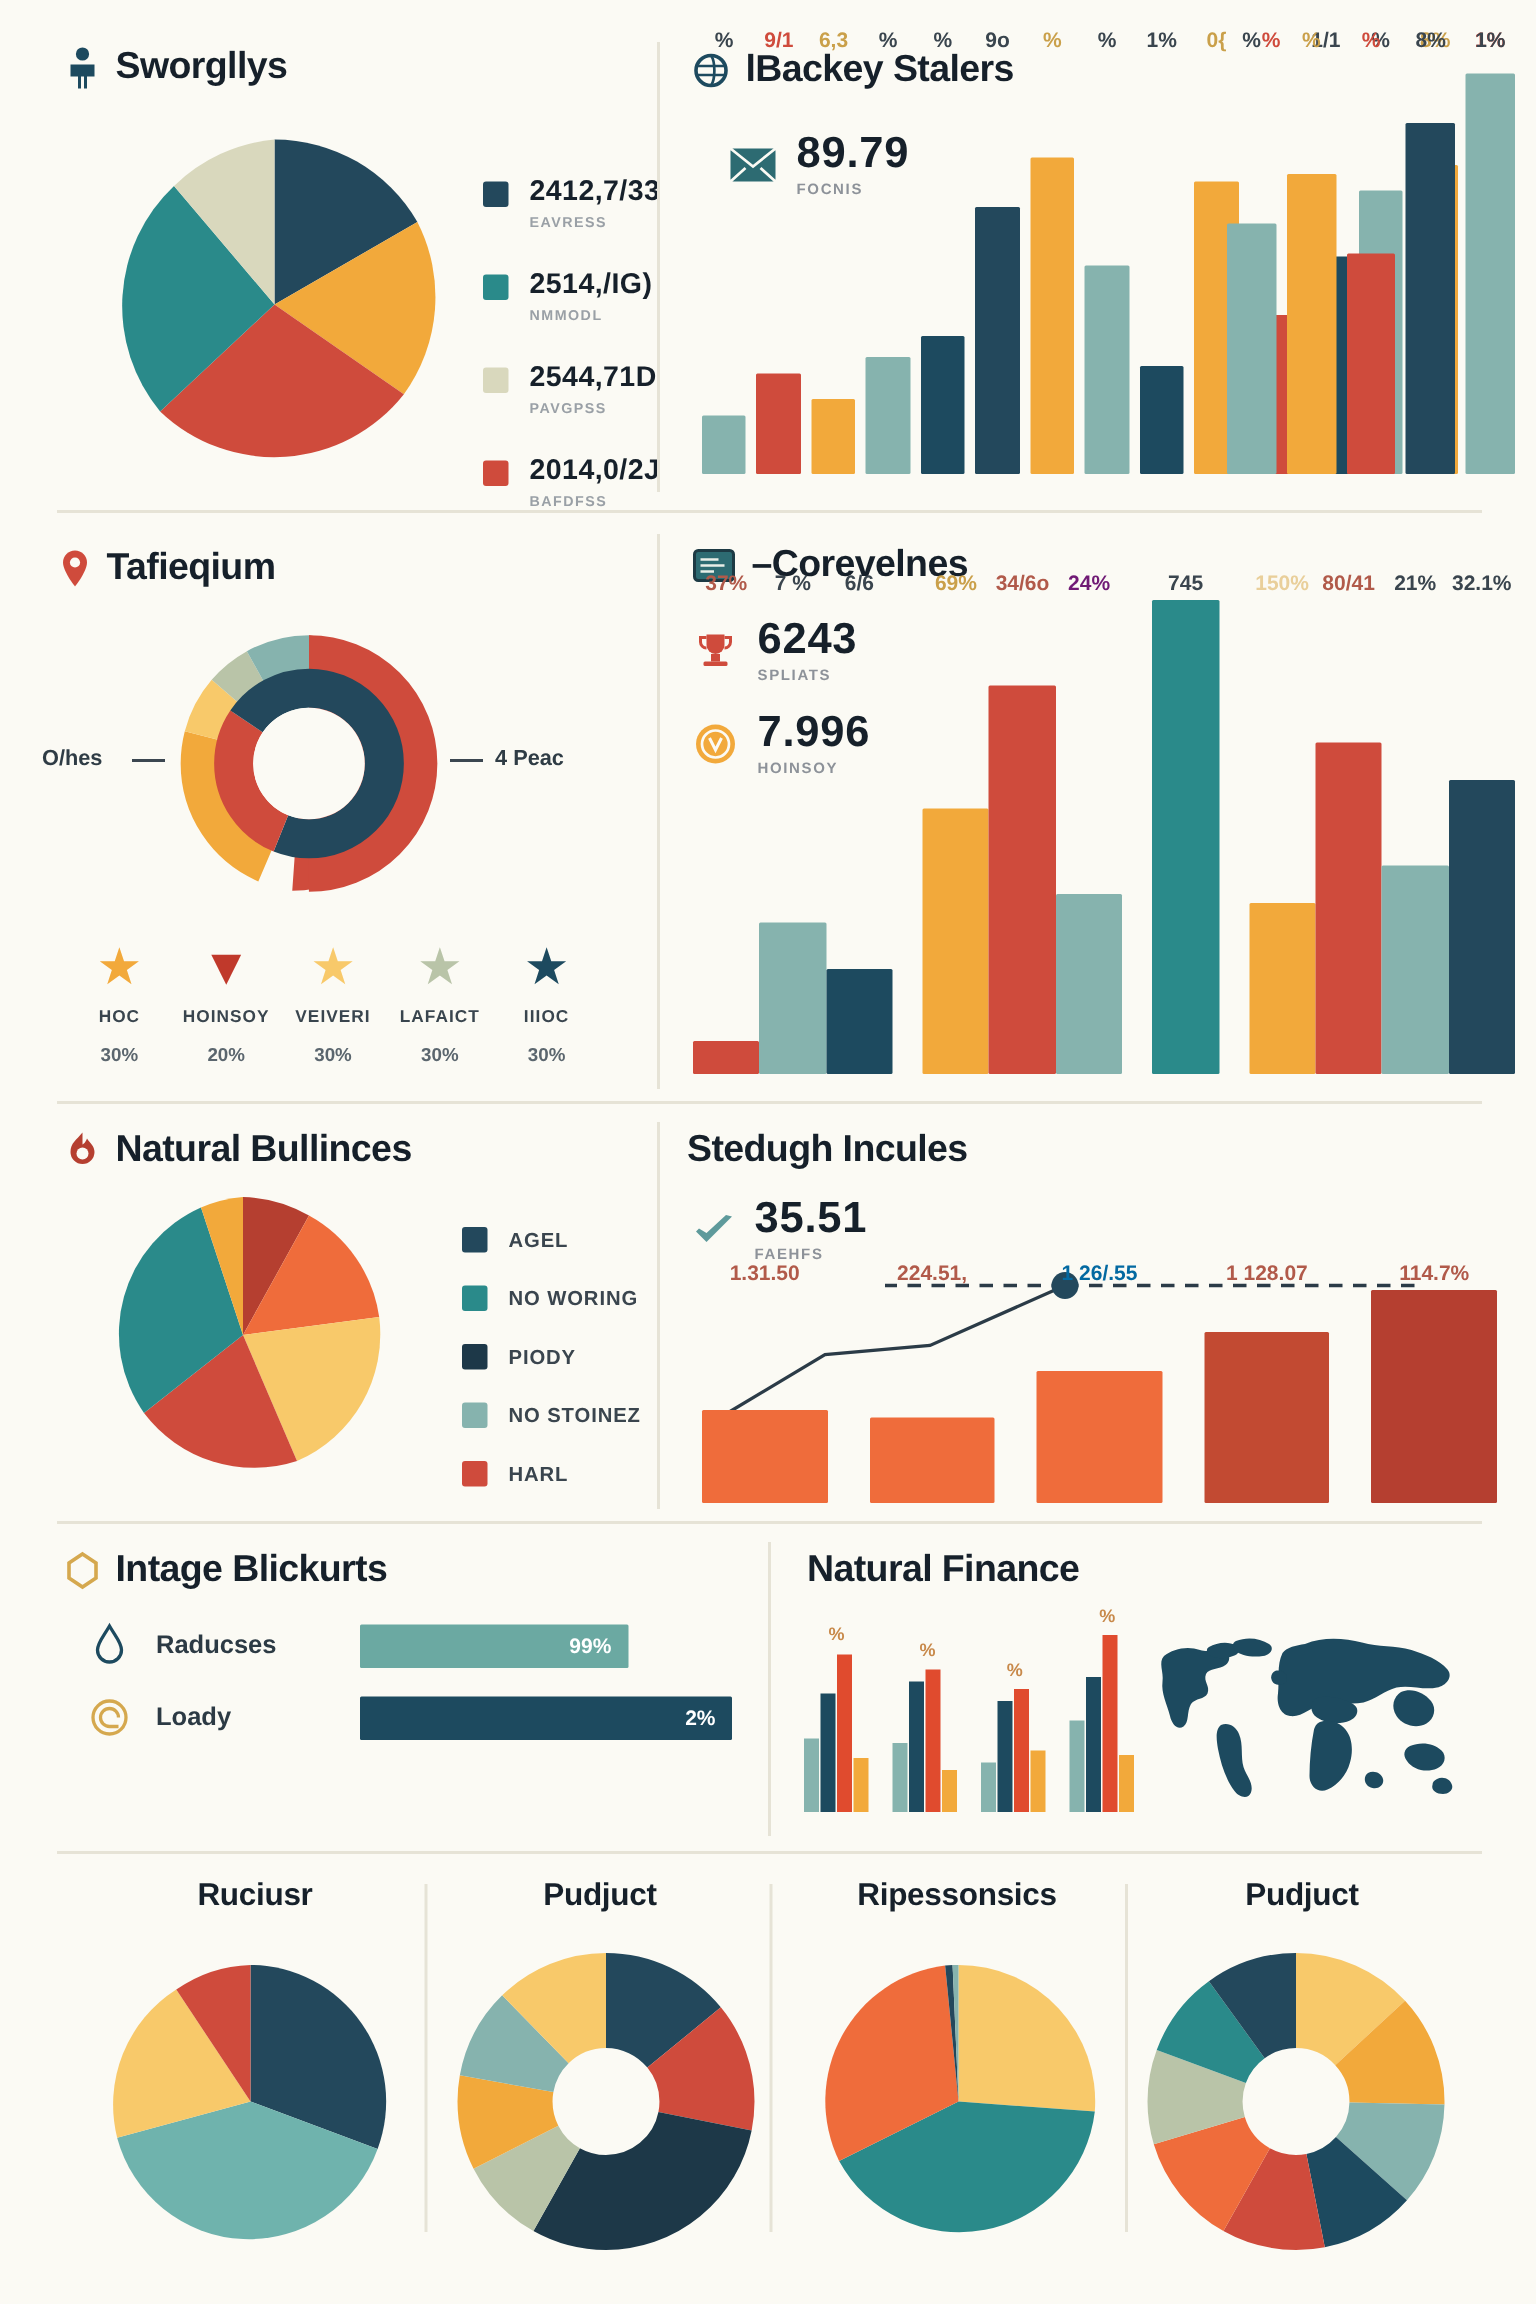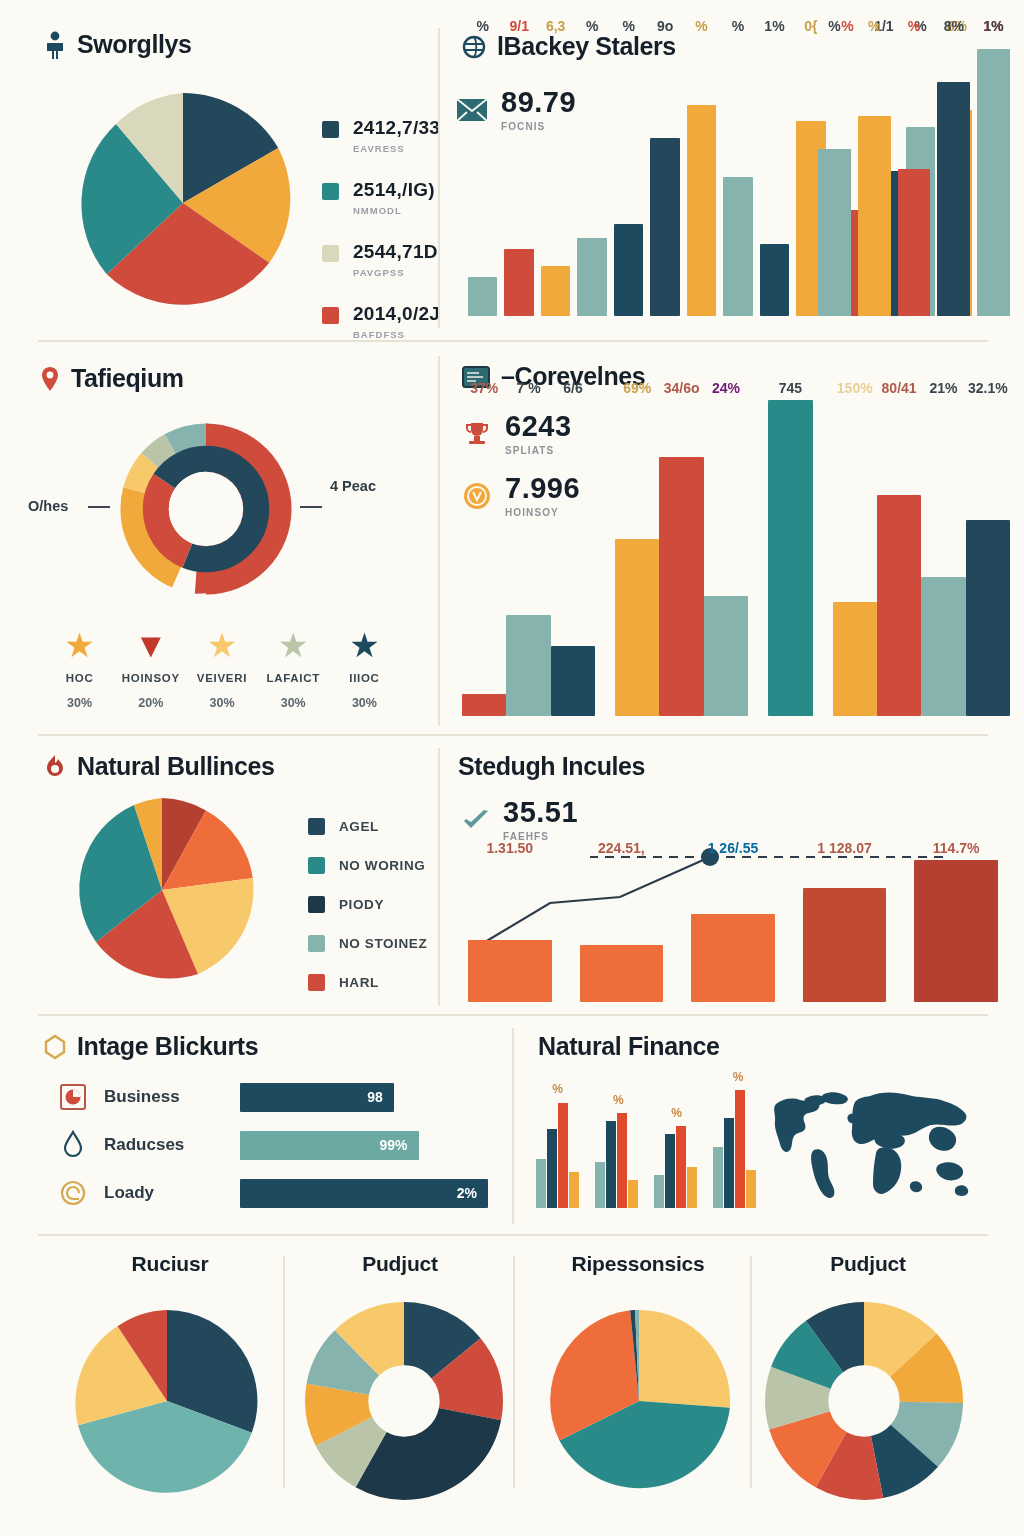--- a/index.html
+++ b/index.html
@@ -117,21 +117,21 @@
   <div style="position:absolute;left:462px;top:32px;" class="sect-title">
     <span>
       <svg width="24" height="24" viewBox="0 0 24 24">
           <circle cx="12" cy="12" r="10" fill="none" stroke="#1d4a5f" stroke-width="2.4"></circle>
           <path d="M12 2c3 4 3 16 0 20M2.6 9h18.8M2.6 15h18.8" fill="none" stroke="#1d4a5f" stroke-width="1.8"></path>
         </svg>
     </span>
     <span class="t">lBackey Stalers</span>
   </div>
 
-  <div class="stat" style="position:absolute;left:456px;top:88px;">
+  <div class="stat" style="position:absolute;left:486px;top:88px;">
     <span>
       <svg width="32" height="24" viewBox="0 0 32 24">
           <rect x="1" y="1" width="30" height="22" rx="2" fill="#2d6b72"></rect>
           <path d="M1 1l15 12L31 1M1 23l10-9M31 23l-10-9" fill="none" stroke="#fbfaf4" stroke-width="1.8"></path>
         </svg>
     </span>
     <span>
       <div class="sv">89.79</div>
       <div class="sl">FOCNIS</div>
     </span>
@@ -250,21 +250,21 @@
         <circle cx="50" cy="50" r="27" fill="none" stroke="#cf4b3c" stroke-width="14" stroke-dasharray="48 122" stroke-dashoffset="-95" transform="rotate(-90 50 50)"></circle>
         <circle cx="50" cy="50" r="27" fill="none" stroke="#23485c" stroke-width="14" stroke-dasharray="27 143" stroke-dashoffset="-143" transform="rotate(-90 50 50)"></circle>
       </g>
       <circle cx="50" cy="50" r="20" fill="#fbfaf4"></circle>
     </svg>
   </div>
 
   <div style="position:absolute;left:28px;top:498px;" class="donut-lab">O/hes</div>
   <div class="leader" style="position:absolute;left:88px;top:506px;width:22px;"></div>
   <div class="leader" style="position:absolute;left:300px;top:506px;width:22px;"></div>
-  <div style="position:absolute;left:330px;top:478px;" class="donut-lab">4 Peac</div>
+  <div style="position:absolute;left:330px;top:498px;" class="donut-lab">4 Peac</div>
 
   <div class="icorow" style="left:44px;top:628px;width:356px;">
     <div class="icocell">
       <div class="gl" style="color:#f2a93b">★</div>
       <div class="nm">HOC</div>
       <div class="pc">30%</div>
     </div>
     <div class="icocell">
       <div class="gl" style="color:#c0392b">▼</div>
       <div class="nm">HOINSOY</div>
@@ -479,35 +479,20 @@
   <div style="position:absolute;left:44px;top:1032px;" class="sect-title">
     <span>
       <svg width="22" height="26" viewBox="0 0 22 26">
           <path d="M11 2l9 6v10l-9 6-9-6V8z" fill="none" stroke="#d5a84e" stroke-width="2.4"></path>
         </svg>
     </span>
     <span class="t">Intage Blickurts</span>
   </div>
 
   <div style="position:absolute;left:58px;top:1082px;width:430px;">
-    <div class="hb-row">
-      <span class="hb-ico">
-        <svg width="26" height="26" viewBox="0 0 26 26">
-            <rect x="1" y="1" width="24" height="24" rx="2" fill="none" stroke="#b5584a" stroke-width="2"></rect>
-            <circle cx="13" cy="13" r="7.5" fill="#cf4b3c"></circle>
-            <path d="M13 13V5.5A7.5 7.5 0 0 1 20.5 13z" fill="#fbfaf4"></path>
-          </svg>
-      </span>
-      <span class="hb-name">Business</span>
-      <span class="hb-track">
-        <span class="hb-fill" style="width:62%;background:#1d4a5f;display:flex">
-          <span>98</span>
-        </span>
-      </span>
-    </div>
     <div class="hb-row">
       <span class="hb-ico">
         <svg width="20" height="28" viewBox="0 0 20 28">
             <path d="M10 1C6 8 2 12 2 17a8 8 0 0 0 16 0c0-5-4-9-8-16z" fill="none" stroke="#1d4a5f" stroke-width="2.2"></path>
           </svg>
       </span>
       <span class="hb-name">Raducses</span>
       <span class="hb-track">
         <span class="hb-fill" style="width:72%;background:#6ba9a2;display:flex">
           <span>99%</span>

